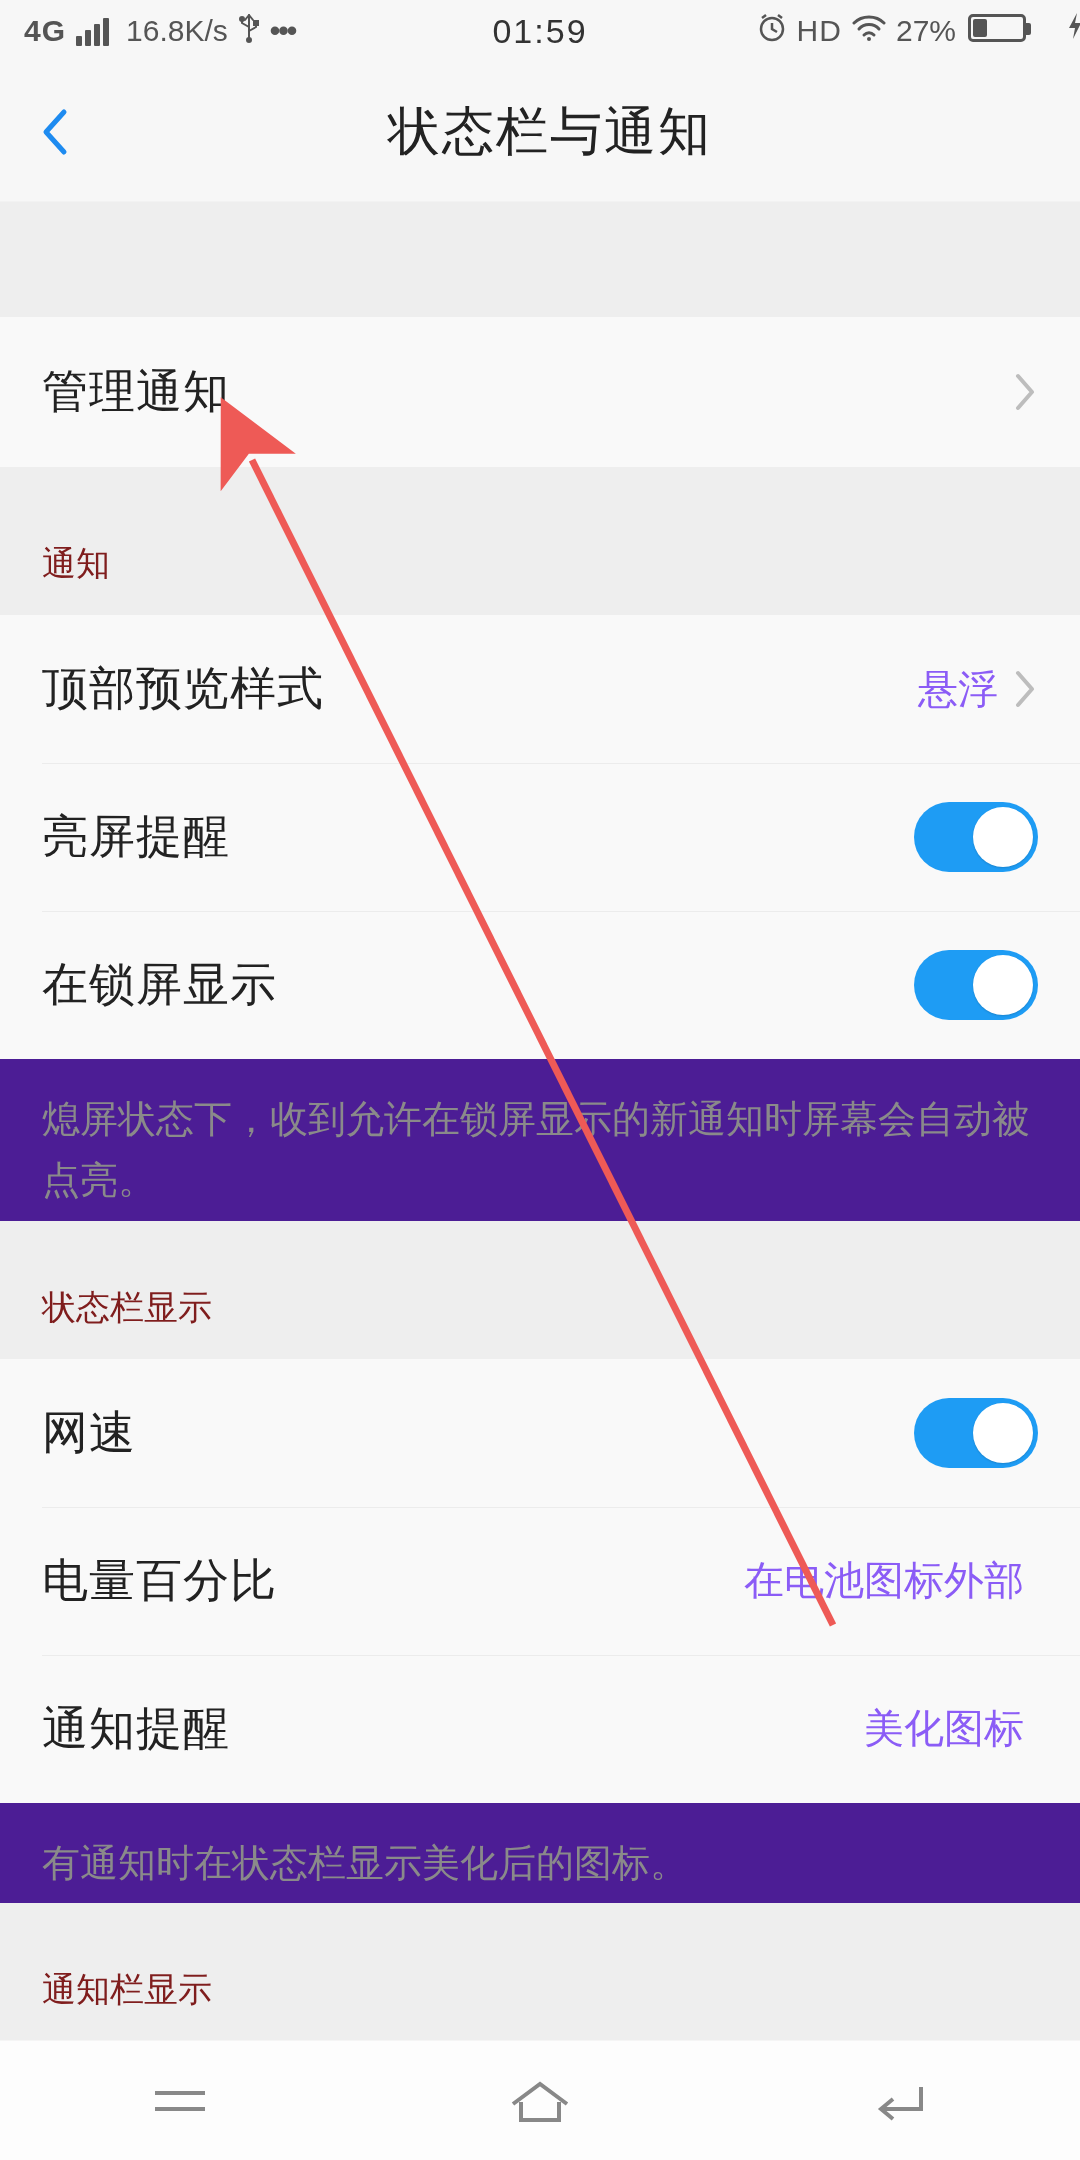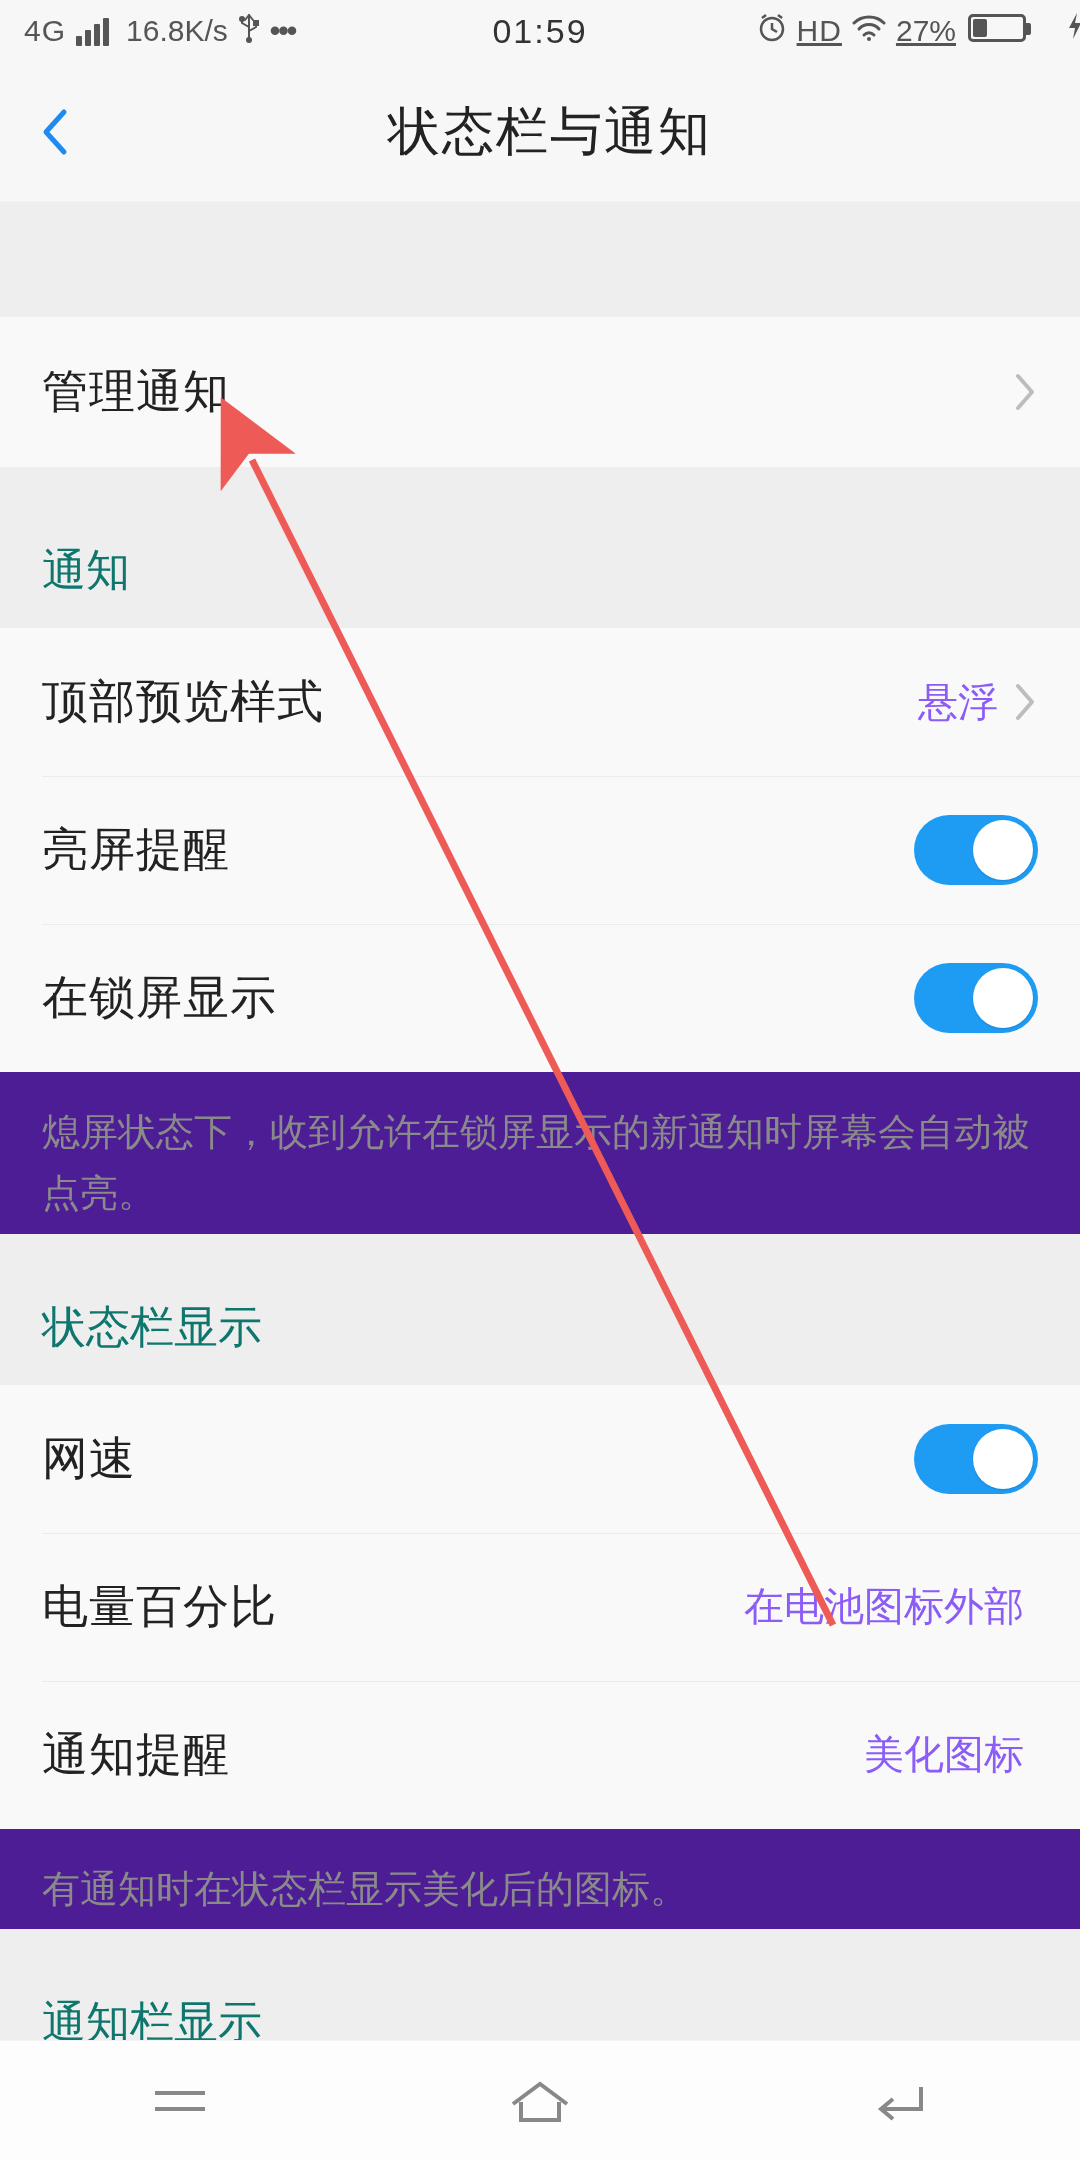--- a/index.html
+++ b/index.html
@@ -34,23 +34,22 @@
       position: absolute;
       left: 50%;
       transform: translateX(-50%);
     }
     .status-right {
       display: flex;
       align-items: center;
       gap: 10px;
       justify-content: flex-end;
       flex: 1;
-      text-decoration: underline;
-    }
-    .sig-4g { font-weight: 400; letter-spacing: 1px; }
+    }
+    .sig-4g { font-weight: 700; letter-spacing: 1px; }
     .sig-bars { position: relative; width: 40px; height: 30px; }
     .sig-bars span {
       position: absolute; bottom: 0; width: 6px; background: #555; border-radius: 1px;
     }
     .sig-bars span:nth-child(1){ left:0; height:10px; }
     .sig-bars span:nth-child(2){ left:9px; height:16px; }
     .sig-bars span:nth-child(3){ left:18px; height:22px; }
     .sig-bars span:nth-child(4){ left:27px; height:28px; }
 
     .usb-icon { font-size: 28px; }
@@ -98,22 +97,22 @@
       letter-spacing: 2px;
     }
 
     
     .gap { background: #eeeeee; }
     .gap-lg { height: 115px; }
 
     .section-header {
       background: #eeeeee;
       padding: 64px 42px 28px;
-      font-size: 44px;
-      color: #0f766e;
+      font-size: 34px;
+      color: #7f1d1d;
     }
     .section-header.first { padding-top: 74px; }
 
     .group { background: #f9f9f9; }
     .row {
       display: flex; align-items: center;
       padding: 0 42px;
       height: 148px;
       background: #f9f9f9;
       position: relative;

